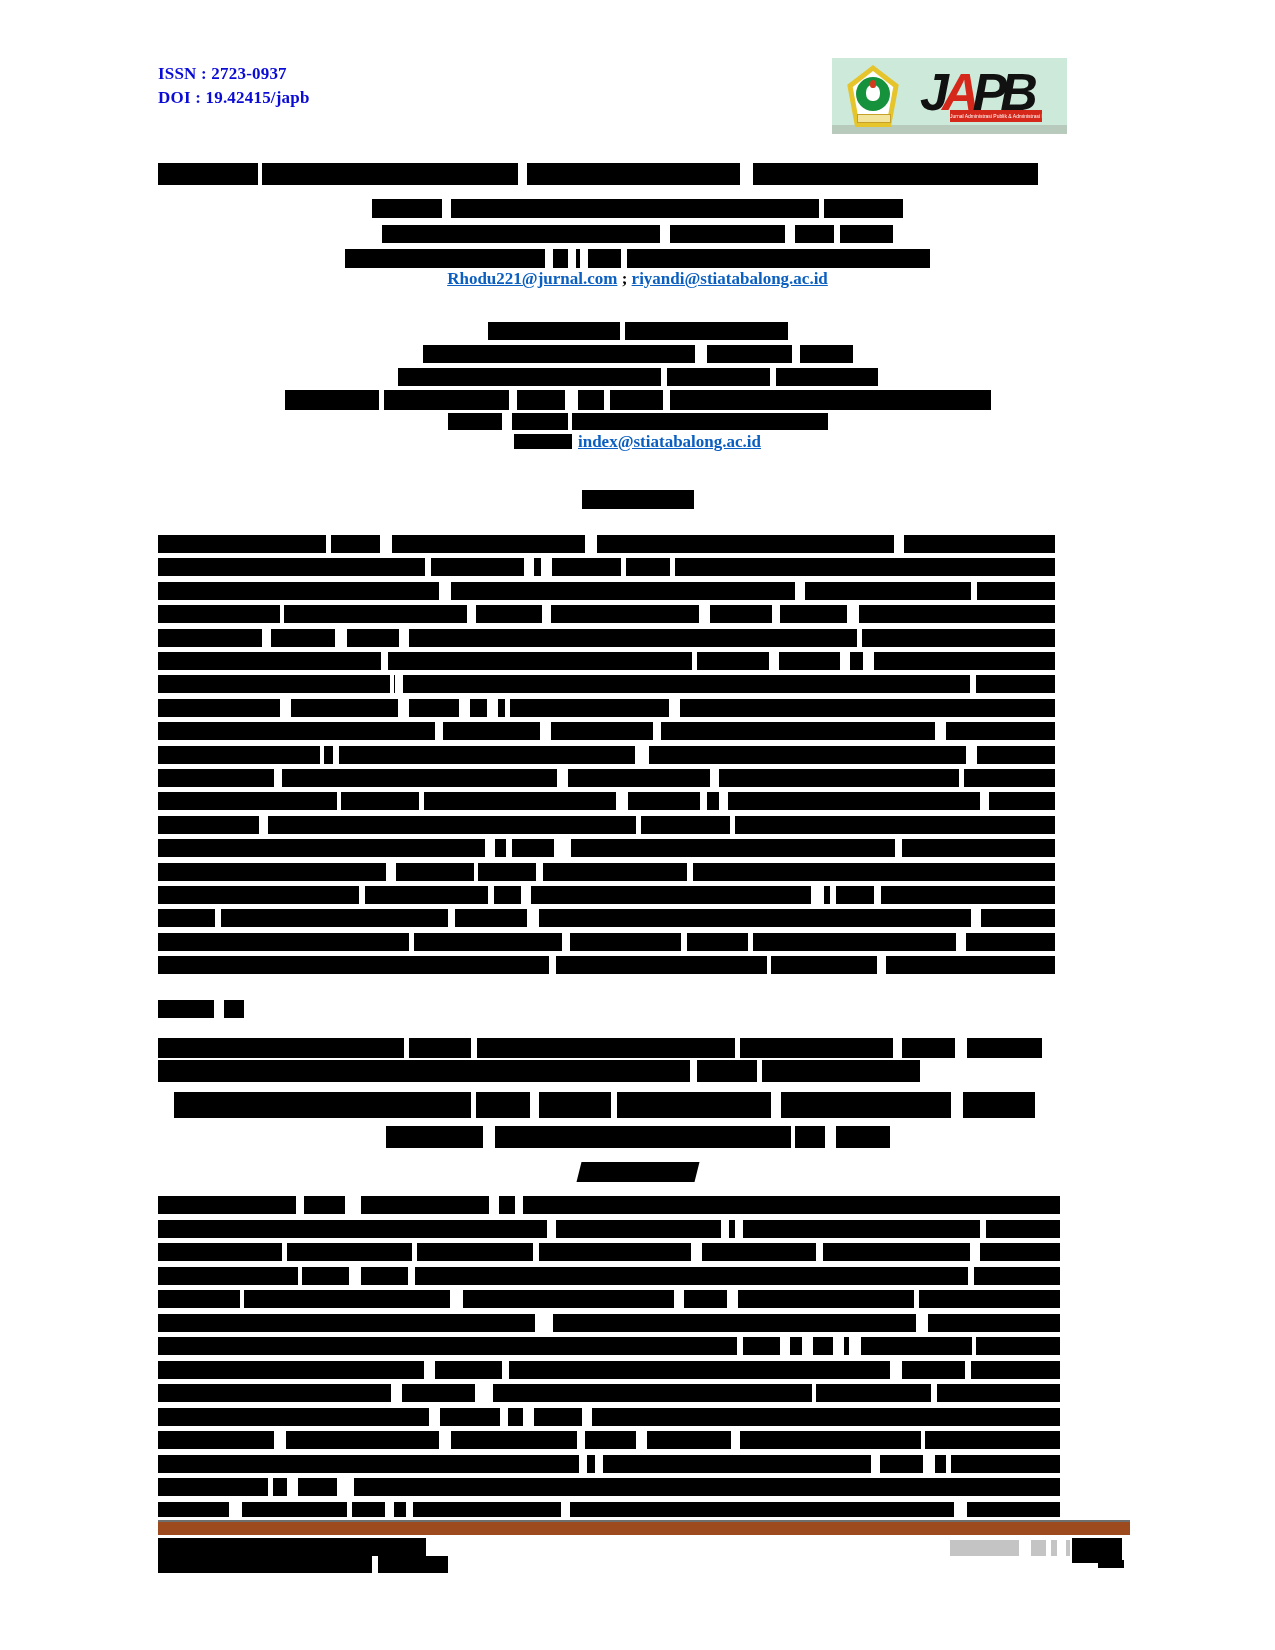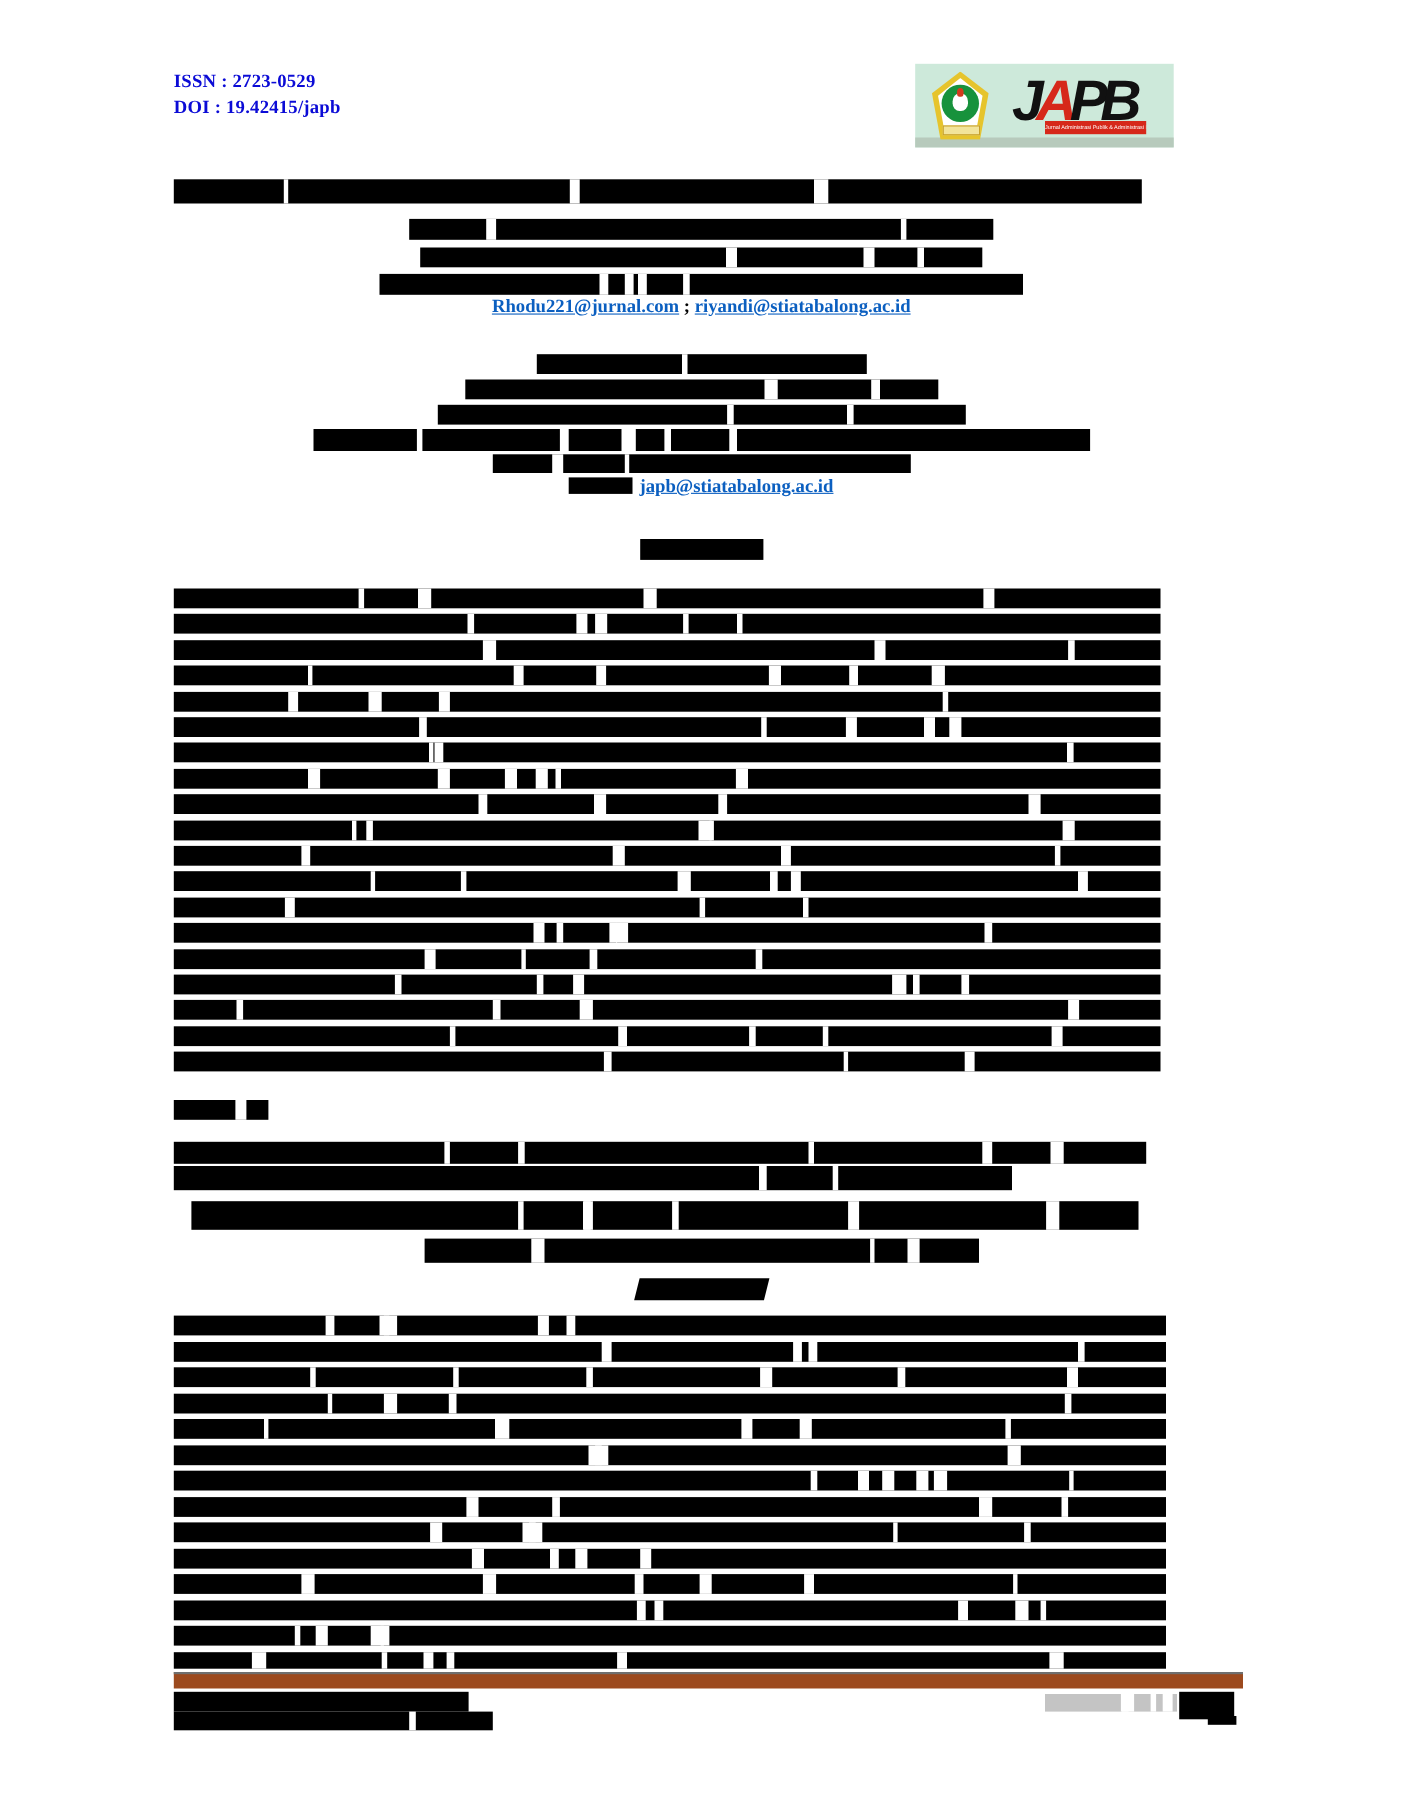--- a/index.html
+++ b/index.html
@@ -43,21 +43,21 @@
   .rl .gap{position:absolute;top:0;bottom:0;background:#ffffff;}
   .rl.italic{transform:skewX(-14deg);}
   
   #brown-bar{position:absolute;background:var(--bar-brown);border-top:2px solid #6f6f6f;}
 </style>
 </head>
 <body>
 
 <div id="page" style="--banner-bg: #cde9da; --japb-red: #d6281a; --bar-brown: #9c4a1e; --email-blue: #0b5fc0;">
 
-  <div class="abs hdr-line" style="left: 158px; top: 62px; color: rgb(11, 11, 214);">ISSN : 2723-0529</div>
+  <div class="abs hdr-line" style="left: 158px; top: 62px; color: rgb(11, 11, 214);">ISSN : 2723-0937</div>
   <div class="abs hdr-line" style="left: 158px; top: 86px; color: rgb(11, 11, 214);">DOI : 19.42415/japb</div>
 
   <div id="banner">
     <div class="bg"></div>
     <div class="bg-strip"></div>
     <div id="emblem">
       <div class="shield-outer"></div>
       <div class="shield-inner"></div>
       <div class="disc"></div>
       <div class="core"></div>
@@ -68,21 +68,21 @@
       <div class="letters"><span class="l-black">J</span><span class="l-red">A</span><span class="l-black">P</span><span class="l-black">B</span></div>
       <div class="strip">Jurnal Administrasi Publik &amp; Administrasi Bisnis</div>
     </div>
   </div>
 
   <div class="abs center-row" style="top:269px;">
     <a class="email-link" style="color:var(--email-blue);">Rhodu221@jurnal.com</a><span> ; </span><a class="email-link" style="color:var(--email-blue);">riyandi@stiatabalong.ac.id</a>
   </div>
 
   <div class="abs center-row" style="top:432px;">
-    <span class="blob-inline" style="width:58px;"></span><a class="email-link" style="color:var(--email-blue);">japb@stiatabalong.ac.id</a>
+    <span class="blob-inline" style="width:58px;"></span><a class="email-link" style="color:var(--email-blue);">index@stiatabalong.ac.id</a>
   </div>
 
   <div id="redactions">
       <div class="rl" style="top: 163px; left: 158px; width: 880px; height: 22px;">
         <div class="gap" style="left: 100px; width: 4px;"></div>
         <div class="gap" style="left: 582px; width: 13px;"></div>
         <div class="gap" style="left: 360px; width: 9px;"></div>
       </div>
       <div class="rl" style="top: 199px; left: 372px; width: 531px; height: 19px;">
         <div class="gap" style="left: 447px; width: 5px;"></div>

